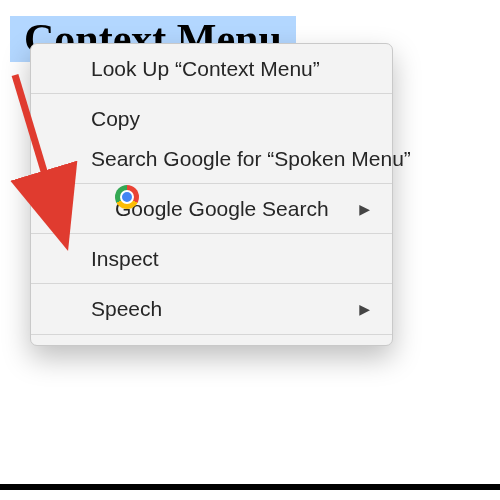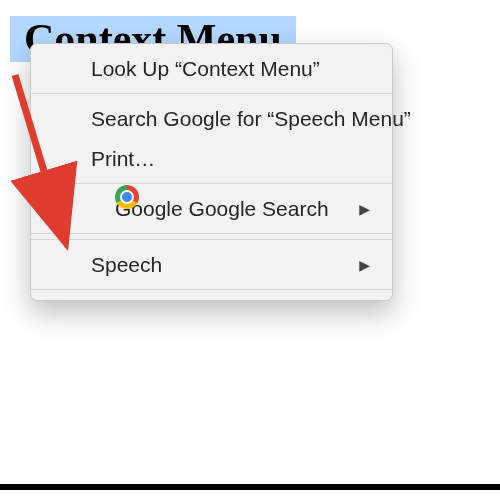--- a/index.html
+++ b/index.html
@@ -101,36 +101,39 @@
 
 <div class="context-menu">
 
   <div class="menu-item">
     <span>Look Up “Context Menu”</span>
   </div>
 
   <div class="menu-sep"></div>
 
   <div class="menu-item">
-    <span>Search Google for “Speech Menu”</span>
+    <span>Copy</span>
   </div>
   <div class="menu-item">
-    <span>Print…</span>
+    <span>Search Google for “Spoken Menu”</span>
   </div>
 
   <div class="menu-sep"></div>
 
   <div class="menu-item">
     <span class="item-icon chrome-icon"></span>
     <span>Google Google Search</span>
     <span class="submenu-arrow">▶</span>
   </div>
 
   <div class="menu-sep"></div>
 
+  <div class="menu-item">
+    <span>Inspect</span>
+  </div>
 
   <div class="menu-sep"></div>
 
   <div class="menu-item">
     <span>Speech</span>
     <span class="submenu-arrow">▶</span>
   </div>
 
   <div class="menu-sep"></div>
 

